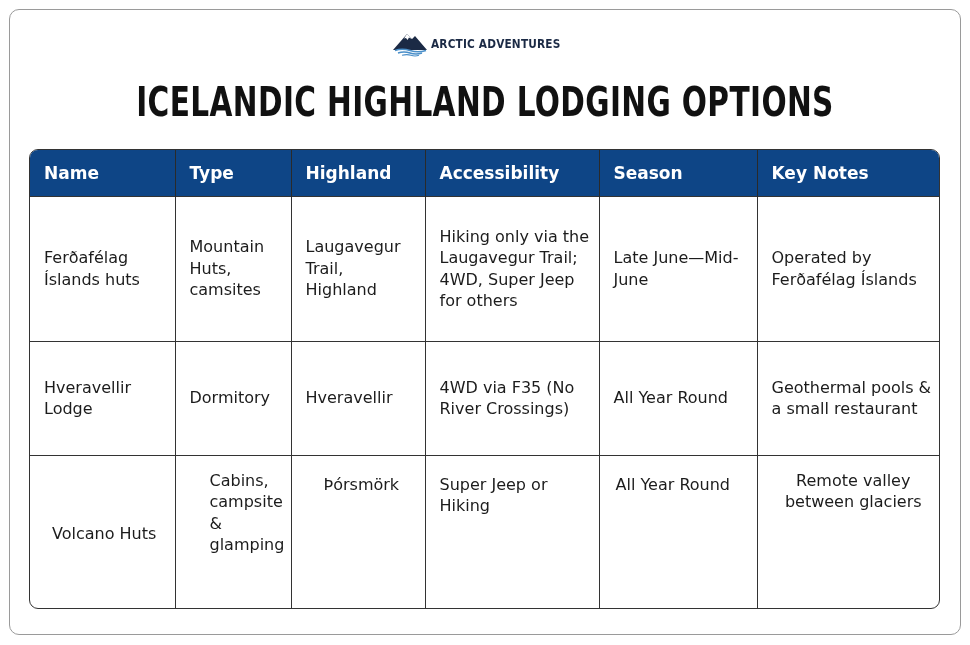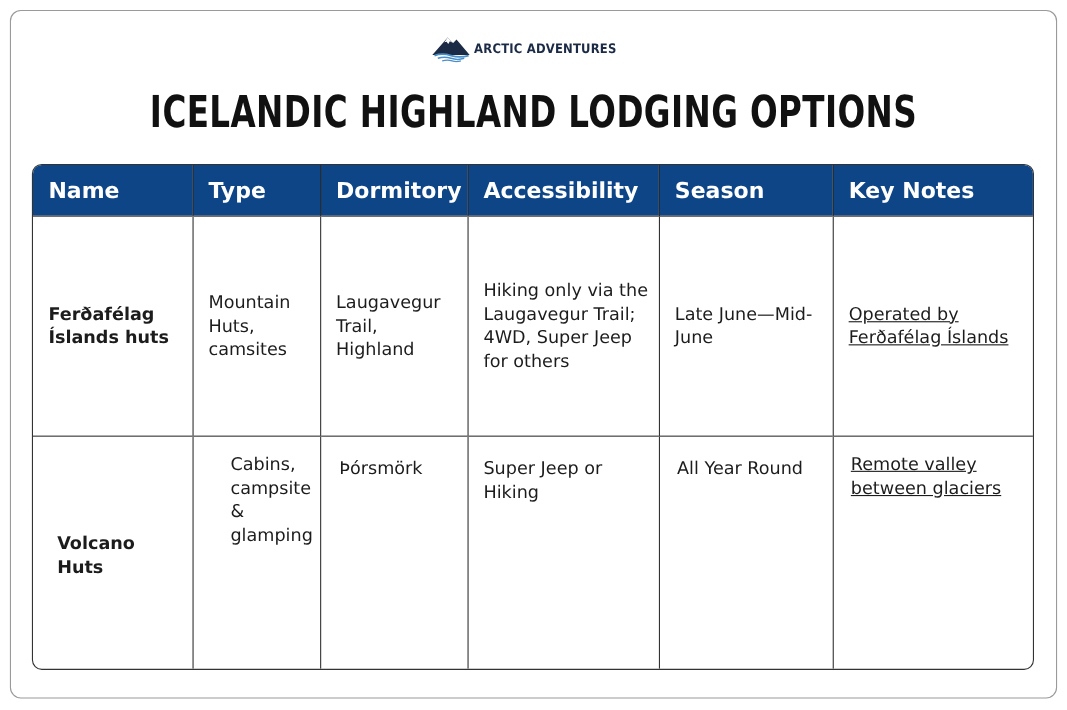--- a/index.html
+++ b/index.html
@@ -32,41 +32,41 @@
 
   .table-wrap {
     position: absolute; left: 29px; top: 149px; width: 911px; height: 460px;
     border: 1.6px solid #333333; border-radius: 9px; overflow: hidden;
   }
   table {
     width: 100%; height: 100%; border-collapse: collapse; table-layout: fixed;
   }
   th {
     background: #0e4586; color: #ffffff; font-weight: bold;
-    font-size: 20px; text-align: left; padding: 0 0 0 14px;
+    font-size: 17px; text-align: left; padding: 0 0 0 14px;
     height: 46px; border-right: 1.5px solid #2a2a2a;
   }
   th:last-child { border-right: none; }
   td {
     font-size: 16px; line-height: 21.5px; color: #1c1c1c;
     padding: 0 8px 0 14px; border-right: 1.5px solid #333333;
     border-top: 1.5px solid #333333; vertical-align: middle;
   }
-  td:last-child { border-right: none; text-decoration: underline; }
-  td.name { font-weight: bold; }
+  td:last-child { border-right: none; }
+  td.name { font-weight: normal; }
   tr.r0 td { height: 112px; }
   tr.r1 td { height: 94px; }
   tr.r2 td { height: 88px; }
   tr.r3 td { height: 118px; vertical-align: top; padding-top: 18px; }
   tr.r3 td.name { vertical-align: middle; padding-top: 16px; padding-left: 22px; padding-bottom: 12px; }
   tr.r3 td.type { padding-top: 14px; padding-left: 34px; }
-  tr.r3 td.location { padding-left: 17px; }
+  tr.r3 td.location { padding-left: 32px; }
   tr.r3 td.access { }
   tr.r3 td.season { padding-left: 16px; }
-  tr.r3 td.notes { padding-top: 14px; padding-left: 16px; }
+  tr.r3 td.notes { padding-top: 14px; padding-left: 16px; text-align: center; }
   td.season { padding-left: 14px; }
 </style>
 </head>
 <body>
 
 <div class="card"></div>
 
 <div class="logo">
   <svg viewBox="0 0 36 26">
     <polygon points="1,19 15,3 20,8 23,5 35,19" fill="#1b2a45"></polygon>
@@ -87,35 +87,43 @@
       <col style="width:116px">
       <col style="width:134px">
       <col style="width:174px">
       <col style="width:158px">
       <col style="width:184px">
     </colgroup>
     <thead>
       <tr>
         <th>Name</th>
         <th>Type</th>
-        <th>Dormitory</th>
+        <th>Highland</th>
         <th>Accessibility</th>
         <th>Season</th>
         <th>Key Notes</th>
       </tr>
     </thead>
     <tbody>
       <tr class="r0">
         <td class="name">Ferðafélag Íslands huts</td>
         <td class="type">Mountain Huts, camsites</td>
         <td class="location">Laugavegur Trail, Highland</td>
         <td class="access">Hiking only via the Laugavegur Trail; 4WD, Super Jeep for others</td>
         <td class="season">Late June—Mid-June</td>
         <td class="notes">Operated by Ferðafélag Íslands</td>
       </tr>
+      <tr class="r2">
+        <td class="name">Hveravellir Lodge</td>
+        <td class="type">Dormitory</td>
+        <td class="location">Hveravellir</td>
+        <td class="access">4WD via F35 (No River Crossings)</td>
+        <td class="season">All Year Round</td>
+        <td class="notes">Geothermal pools &amp; a small restaurant</td>
+      </tr>
       <tr class="r3">
         <td class="name">Volcano Huts</td>
         <td class="type">Cabins, campsite &amp; glamping</td>
         <td class="location">Þórsmörk</td>
         <td class="access">Super Jeep or Hiking</td>
         <td class="season">All Year Round</td>
         <td class="notes">Remote valley between glaciers</td>
       </tr>
     </tbody>
   </table>

